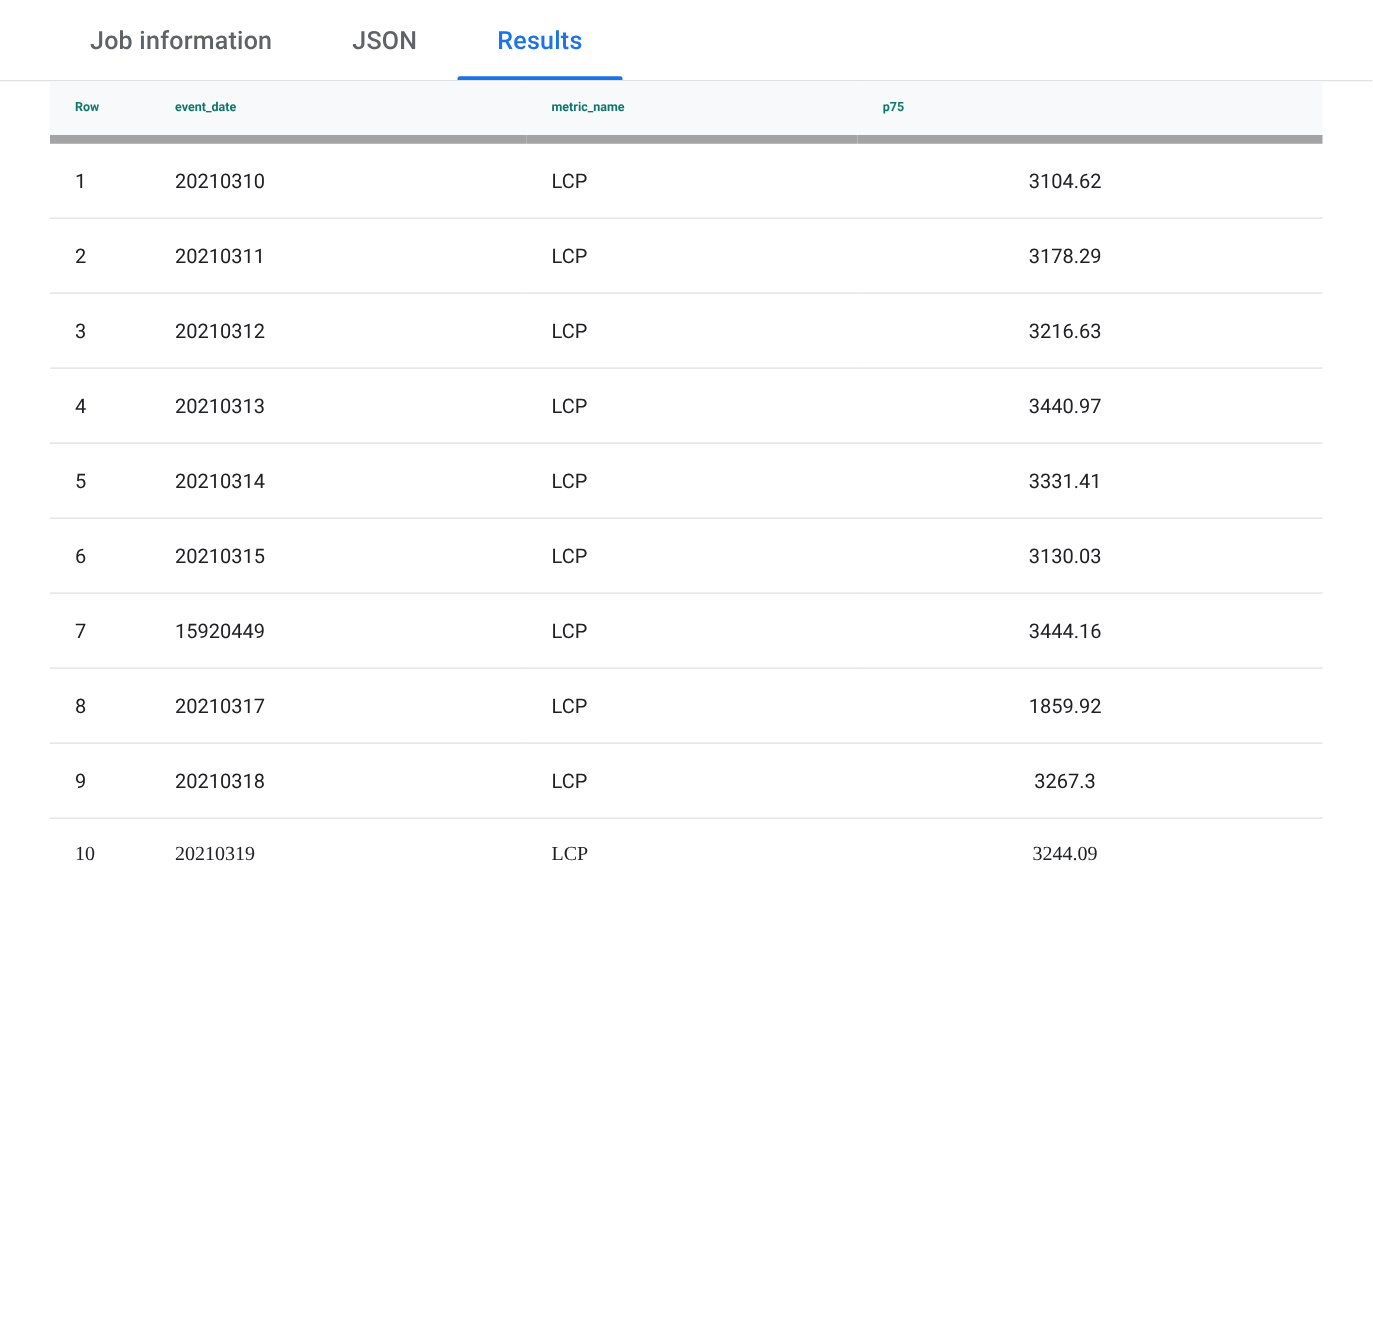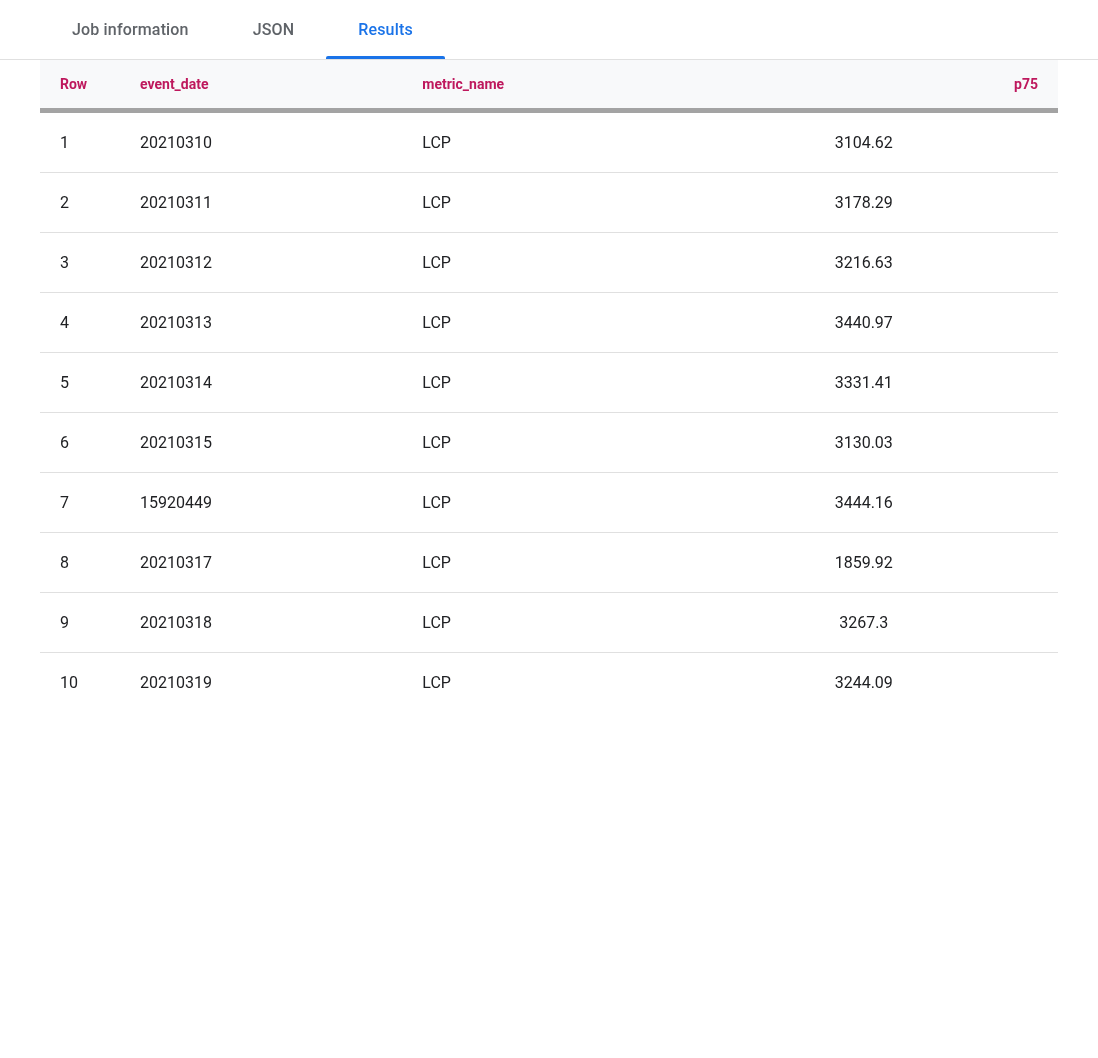--- a/index.html
+++ b/index.html
@@ -20,21 +20,21 @@
     .tabs-container {
       display: flex;
       align-items: center;
       border-bottom: 1px solid #e0e0e0;
       padding: 0 40px;
       background: #fff;
     }
 
     .tab {
       padding: 20px 32px;
-      font-size: 16px;
+      font-size: 20px;
       color: #5f6368;
       cursor: pointer;
       position: relative;
       font-weight: 500;
       letter-spacing: 0.01em;
       white-space: nowrap;
     }
 
     .tab.active {
       color: #1a73e8;
@@ -63,57 +63,58 @@
     }
 
     thead tr {
       background: #f8f9fa;
     }
 
     thead th {
       padding: 16px 20px;
       text-align: left;
       font-weight: 700;
-      font-size: 14px;
-      color: #be185d;
-      border-bottom: 5px solid #a3a3a3;
+      font-size: 10px;
+      color: #0f766e;
+      border-bottom: 7px solid #a3a3a3;
     }
 
     thead th:first-child {
       padding-left: 20px;
       width: 80px;
     }
 
     tbody tr {
       border-bottom: 1px solid #e0e0e0;
     }
 
     tbody tr:last-child {
       border-bottom: none;
+      font-family: Liberation Serif, serif;
     }
 
     tbody td {
       padding: 20px 20px;
       font-size: 16px;
       color: #202124;
       vertical-align: middle;
     }
 
     tbody td:first-child {
       width: 80px;
       font-size: 16px;
     }
 
     tbody td:nth-child(4) {
       text-align: center;
       padding-right: 60px;
     }
 
     thead th:nth-child(4) {
-      text-align: right;
+      text-align: left;
     }
   </style>
 </head>
 <body>
 
 <div class="tabs-container">
   <div class="tab">Job information</div>
   <div class="tab">JSON</div>
   <div class="tab active">Results</div>
 </div>

